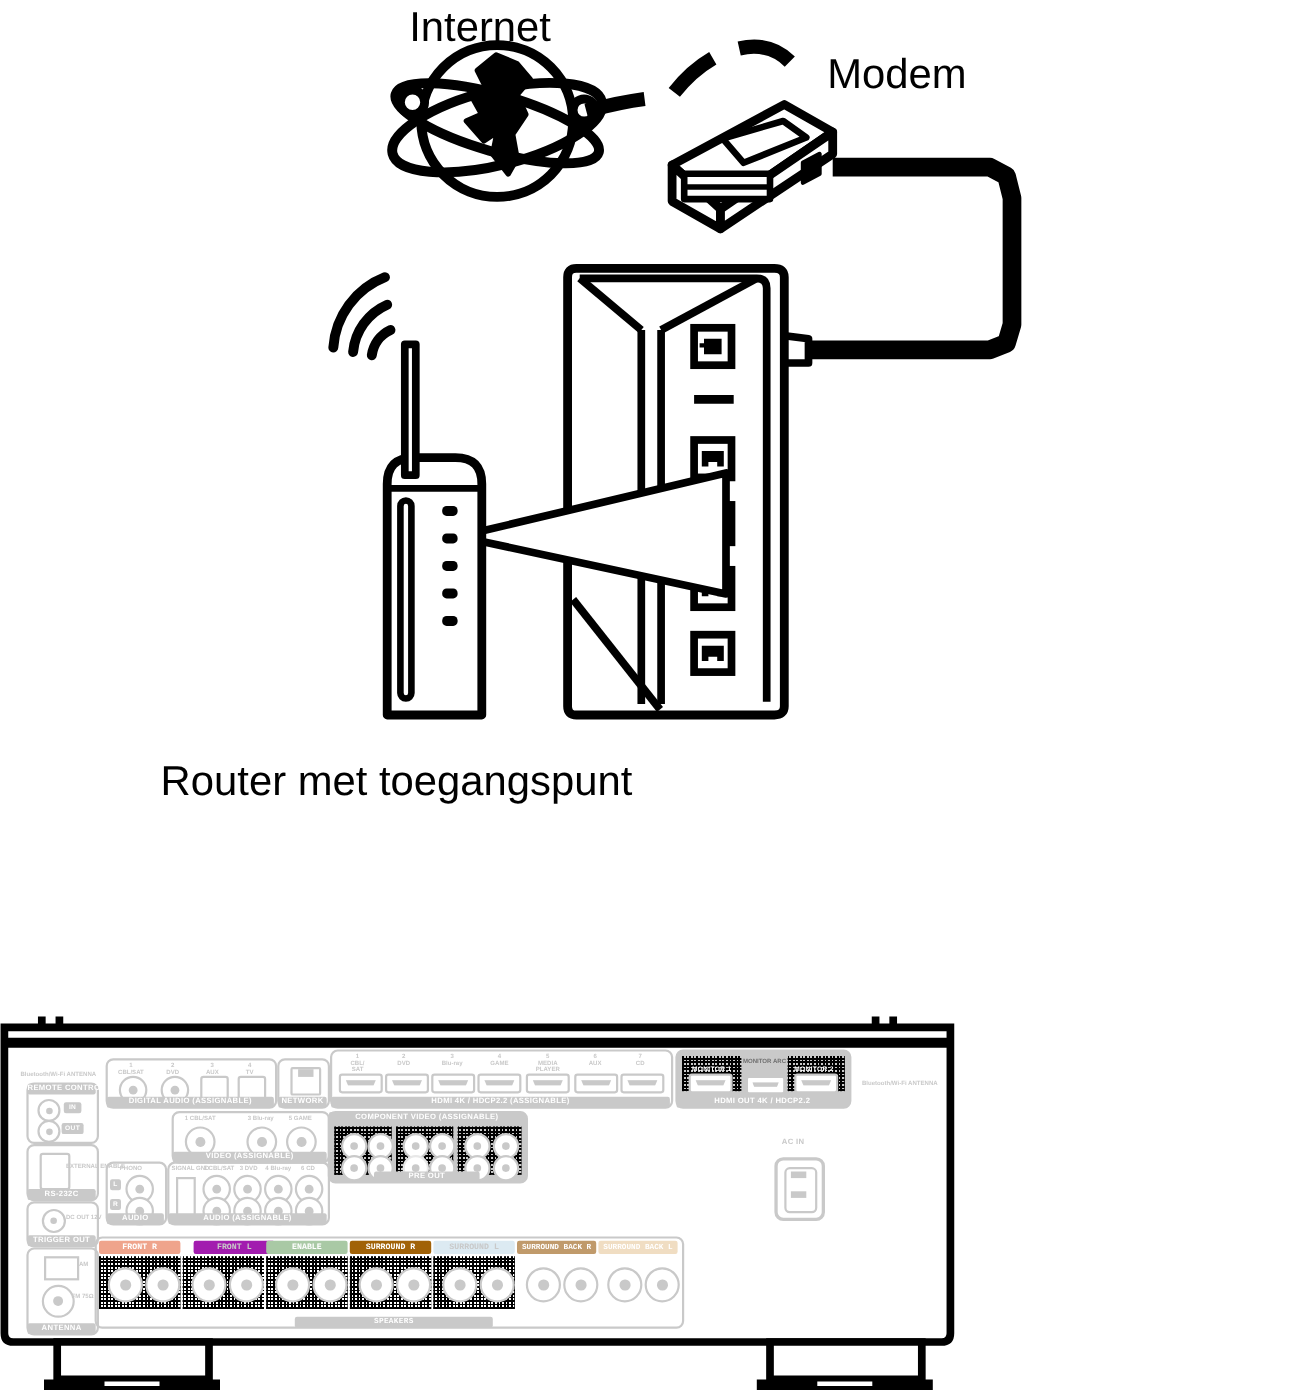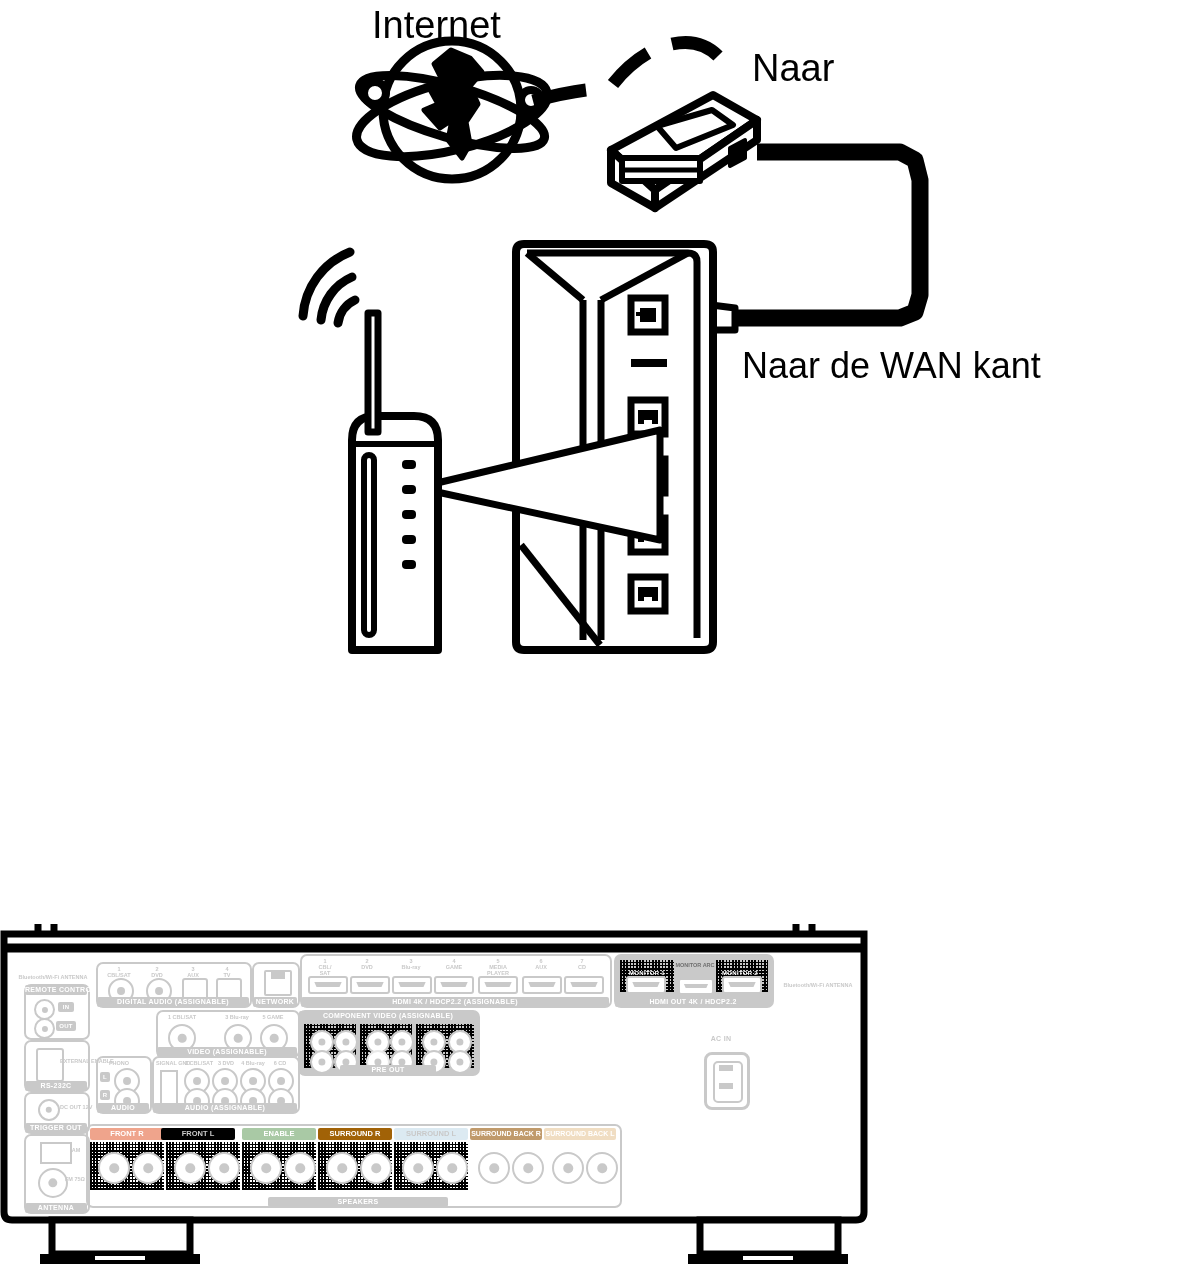--- a/index.html
+++ b/index.html
@@ -118,22 +118,22 @@
     </g>
 
     <g fill="none" stroke="#000" stroke-width="9" stroke-linecap="round">
       <path d="M350 252 A 74 74 0 0 0 303 316"></path>
       <path d="M352 277 A 52 52 0 0 0 321 320"></path>
       <path d="M355 300 A 30 30 0 0 0 338 323"></path>
     </g>
   </svg>
 
   <div class="lbl" id="lbl-internet">Internet</div>
-  <div class="lbl" id="lbl-modem">Naar</div>
-  <div class="lbl" id="lbl-wan">Naar de WAN kant</div>
+  <div class="lbl" id="lbl-modem">Modem</div>
+  <div class="lbl" id="lbl-router">Router met toegangspunt</div>
 
   <svg width="1193" height="340" viewBox="0 0 1193 340" style="top:924px">
 
     <g fill="none" stroke="#000" stroke-width="8" stroke-linecap="round">
       <path d="M100 -196 A 72 72 0 0 0 40 -136"></path>
       <path d="M95 -172 A 50 50 0 0 0 54 -134"></path>
       <path d="M89 -148 A 28 28 0 0 0 67 -132"></path>
     </g>
     <g fill="none" stroke="#000" stroke-width="8" stroke-linecap="round">
       <path d="M848 -196 A 72 72 0 0 0 788 -136"></path>
@@ -300,23 +300,23 @@
 
     <div class="panel" style="left:660px;top:110px;width:130px;height:90px;">
       <div class="cap" style="left:36px;top:0px;width:50px;background:none;color:#c9c9c9;">AC IN</div>
       <div class="rcabox" style="left:44px;top:18px;width:40px;height:52px;border:3px solid #c9c9c9;border-radius:8px;">
         <div class="rcabox" style="left:6px;top:6px;width:26px;height:38px;border:2px solid #c9c9c9;border-radius:5px;"></div>
         <div style="position:absolute;left:12px;top:10px;width:14px;height:6px;background:#c9c9c9;"></div>
         <div style="position:absolute;left:12px;top:28px;width:14px;height:6px;background:#c9c9c9;"></div>
       </div>
     </div>
 
-    <div class="grp" style="left:86px;top:200px;width:532px;height:80px;">
+    <div class="grp" style="left:86px;top:200px;width:532px;height:80px;font-family:Liberation Mono, monospace;">
       <div class="spkband" style="left:2px;top:2px;width:74px;background:#efa48c;color:#fff;">FRONT R</div>
-      <div class="spkband" style="left:73px;top:2px;width:74px;background:#000000;color:#c9c9c9;">FRONT L</div>
+      <div class="spkband" style="left:88px;top:2px;width:74px;background:#a21caf;color:#c9c9c9;">FRONT L</div>
       <div class="spkband" style="left:154px;top:2px;width:74px;background:#a9c9a5;color:#fff;">ENABLE</div>
       <div class="spkband" style="left:230px;top:2px;width:74px;background:#a16207;color:#fff;">SURROUND R</div>
       <div class="spkband" style="left:306px;top:2px;width:74px;background:#dceaf2;color:#c9c9c9;">SURROUND L</div>
       <div class="spkband" style="left:382px;top:2px;width:72px;background:#c09a6b;color:#fff;font-size:7px;">SURROUND BACK R</div>
       <div class="spkband" style="left:456px;top:2px;width:72px;background:#f0ddc2;color:#fff;font-size:7px;">SURROUND BACK L</div>
 
       <div class="hatch" style="left:2px;top:16px;width:74px;height:48px;"></div>
       <div class="hatch" style="left:78px;top:16px;width:74px;height:48px;"></div>
       <div class="hatch" style="left:154px;top:16px;width:74px;height:48px;"></div>
       <div class="hatch" style="left:230px;top:16px;width:74px;height:48px;"></div>

